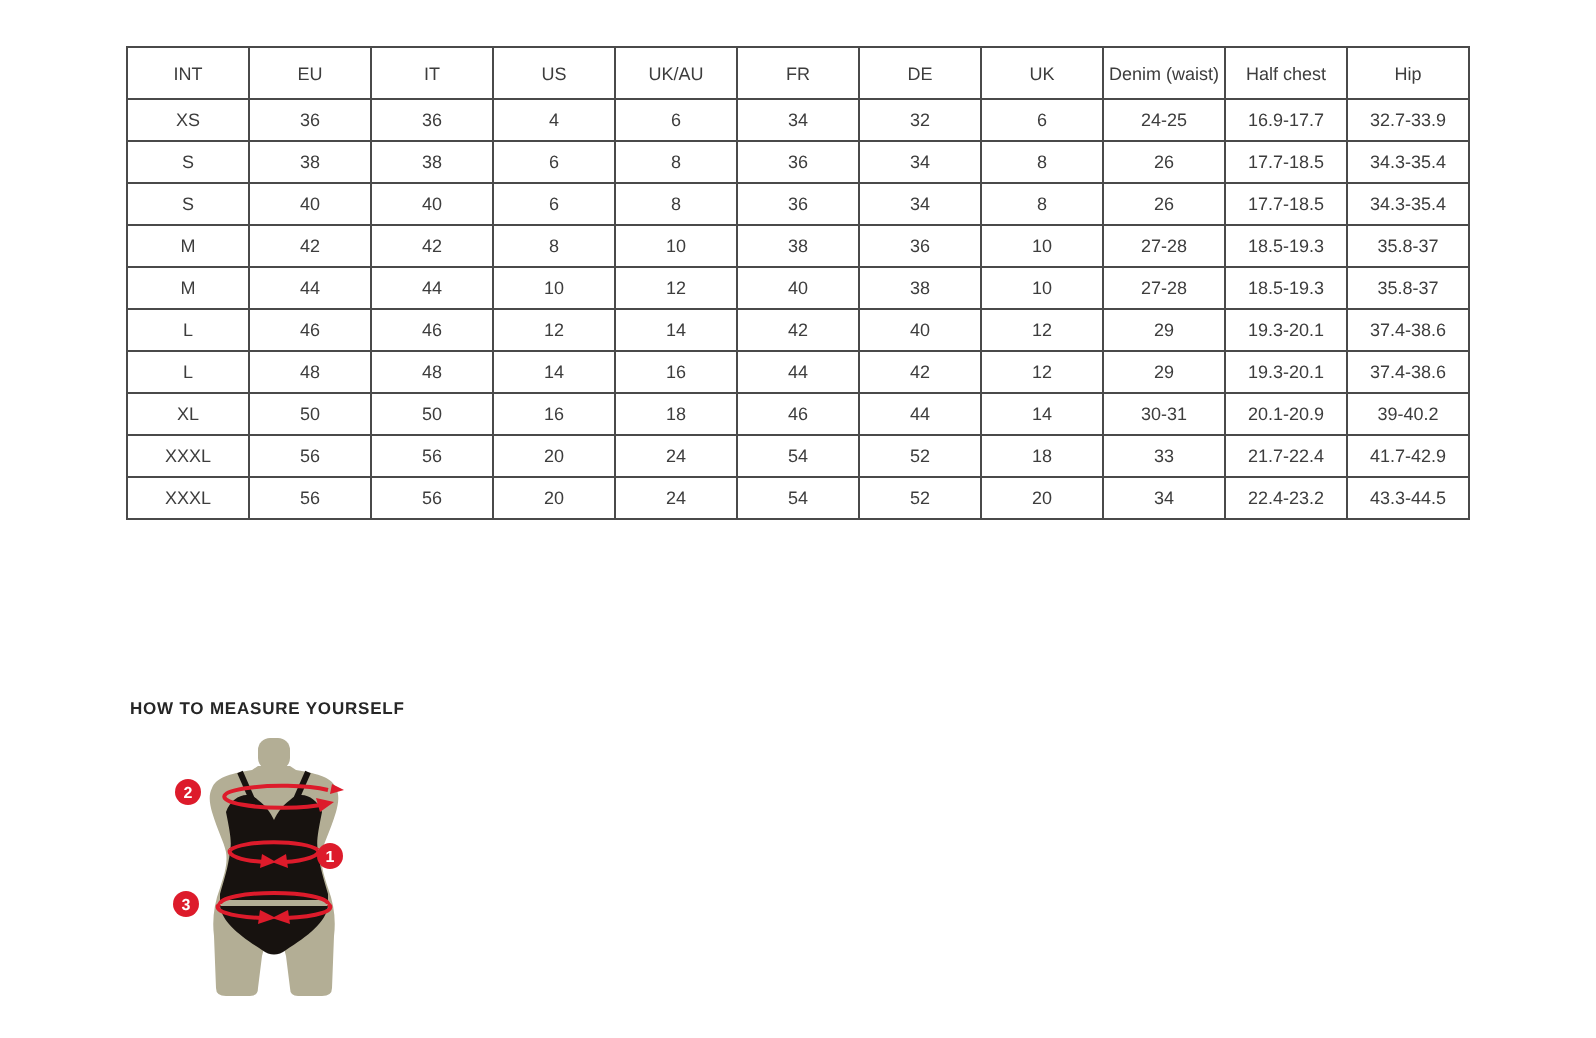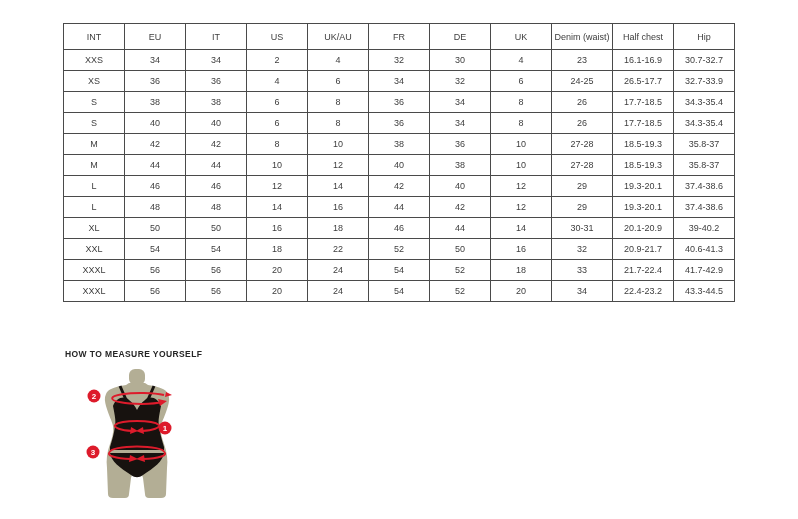--- a/index.html
+++ b/index.html
@@ -82,43 +82,30 @@
           <th>FR</th>
           <th>DE</th>
           <th>UK</th>
           <th>Denim (waist)</th>
           <th>Half chest</th>
           <th>Hip</th>
         </tr>
     </thead>
     <tbody>
         <tr>
-          <td>XXS</td>
-          <td>34</td>
-          <td>34</td>
-          <td>2</td>
+          <td>XS</td>
+          <td>36</td>
+          <td>36</td>
           <td>4</td>
+          <td>6</td>
+          <td>34</td>
           <td>32</td>
-          <td>30</td>
-          <td>4</td>
-          <td>23</td>
-          <td>16.1-16.9</td>
-          <td>30.7-32.7</td>
-        </tr>
-        <tr>
-          <td>XS</td>
-          <td>36</td>
-          <td>36</td>
-          <td>4</td>
-          <td>6</td>
-          <td>34</td>
-          <td>32</td>
           <td>6</td>
           <td>24-25</td>
-          <td>26.5-17.7</td>
+          <td>16.9-17.7</td>
           <td>32.7-33.9</td>
         </tr>
         <tr>
           <td>S</td>
           <td>38</td>
           <td>38</td>
           <td>6</td>
           <td>8</td>
           <td>36</td>
           <td>34</td>
@@ -197,33 +184,20 @@
           <td>50</td>
           <td>50</td>
           <td>16</td>
           <td>18</td>
           <td>46</td>
           <td>44</td>
           <td>14</td>
           <td>30-31</td>
           <td>20.1-20.9</td>
           <td>39-40.2</td>
-        </tr>
-        <tr>
-          <td>XXL</td>
-          <td>54</td>
-          <td>54</td>
-          <td>18</td>
-          <td>22</td>
-          <td>52</td>
-          <td>50</td>
-          <td>16</td>
-          <td>32</td>
-          <td>20.9-21.7</td>
-          <td>40.6-41.3</td>
         </tr>
         <tr>
           <td>XXXL</td>
           <td>56</td>
           <td>56</td>
           <td>20</td>
           <td>24</td>
           <td>54</td>
           <td>52</td>
           <td>18</td>

